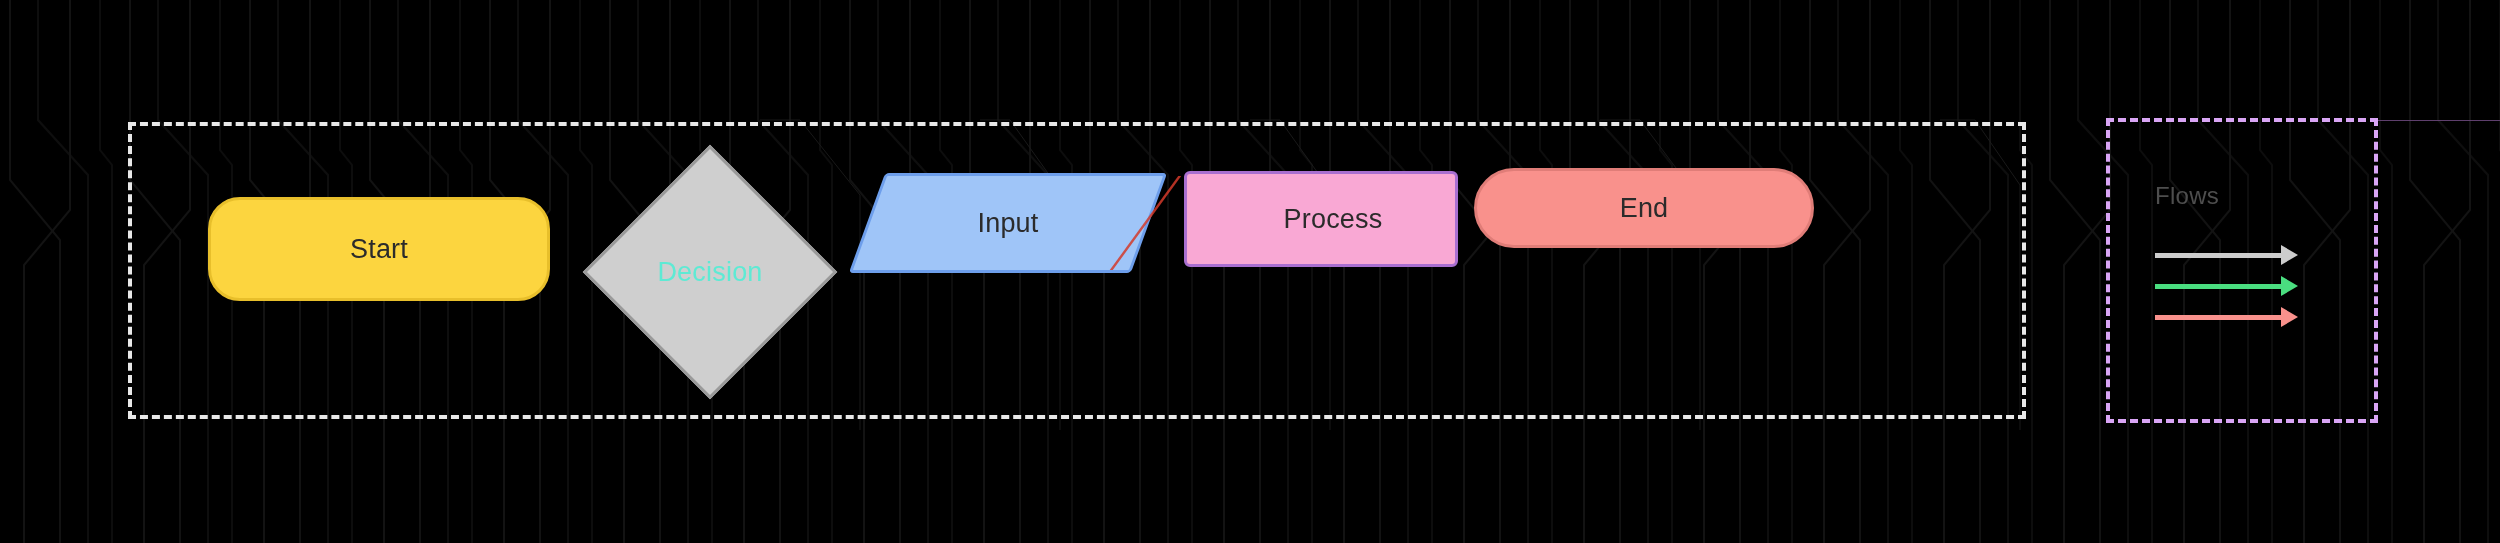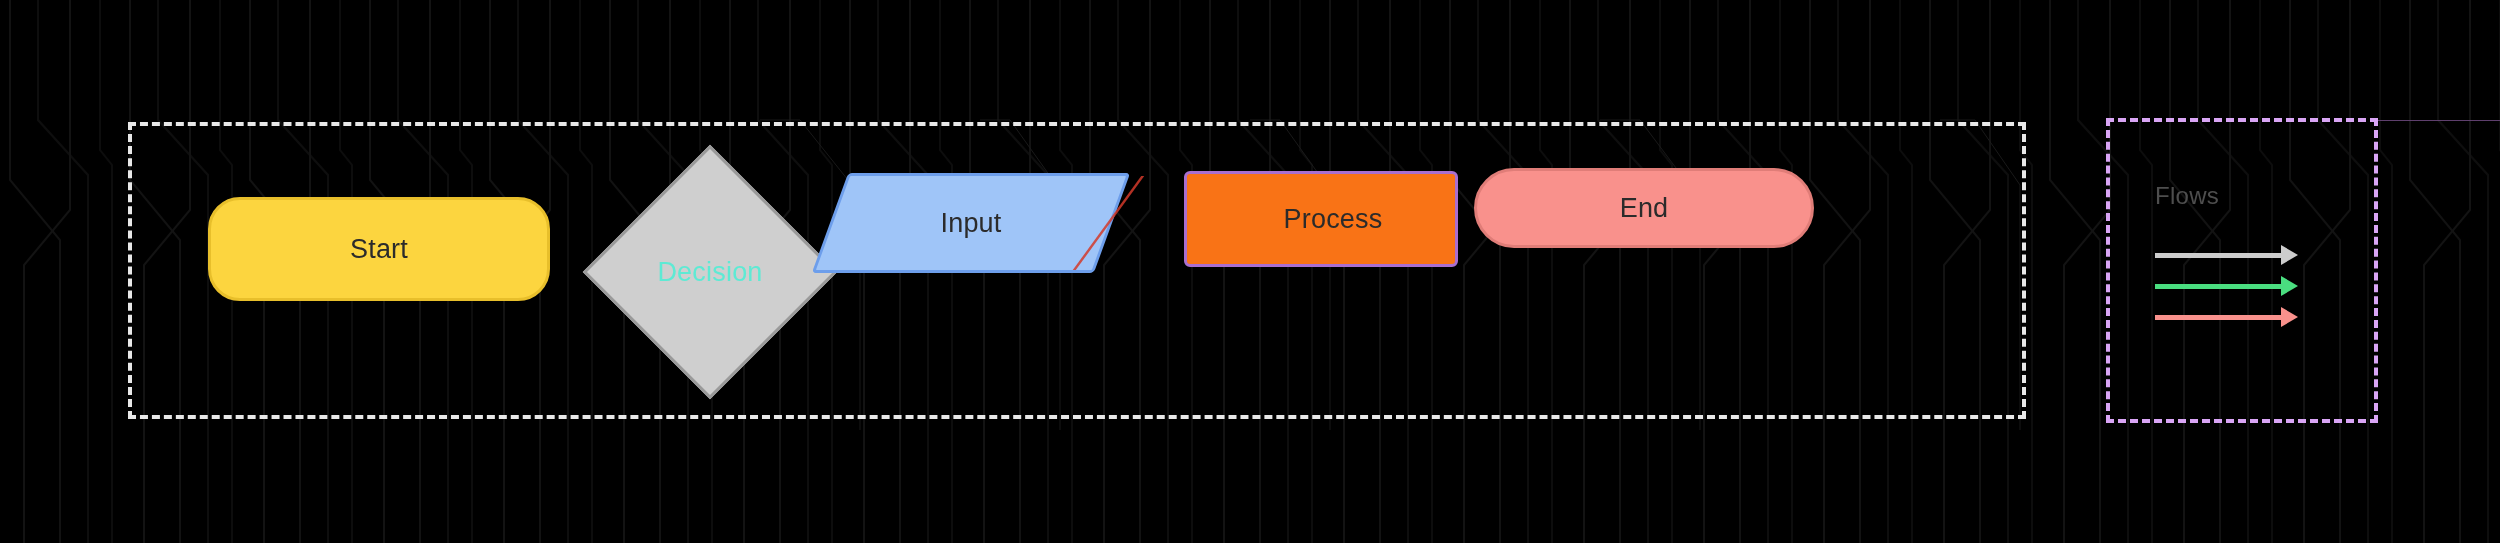--- a/index.html
+++ b/index.html
@@ -97,21 +97,21 @@
     left: 0; top: 0; right: 0; bottom: 0;
     display: flex;
     align-items: center;
     justify-content: center;
     color: #5eead4;
     font-size: 27px;
   }
 
   
   .node-input {
-    left: 698px;
+    left: 735px;
     top: 47px;
     width: 282px;
     height: 100px;
   }
   .node-input .para {
     position: absolute;
     left: 0; top: 0;
     width: 100%;
     height: 100%;
     background: #9fc5f8;
@@ -257,21 +257,21 @@
         <span class="diamond-label">Decision</span>
       </div>
 
       <div class="node node-input" style="color: rgb(43, 43, 43);">
         <span class="para" style="background: rgb(159, 197, 248); border-color: rgb(109, 158, 235);">
           <span class="para-edge" style="background: rgb(210, 58, 42);"></span>
         </span>
         <span class="para-label">Input</span>
       </div>
 
-      <div class="node node-process" style="background: #f97316; border-color: rgb(169, 111, 208); color: rgb(43, 43, 43); padding-left: 24px;">
+      <div class="node node-process" style="background: #f9a8d4; border-color: rgb(169, 111, 208); color: rgb(43, 43, 43); padding-left: 24px;">
         <span>Process</span>
       </div>
 
       <div class="node node-end" style="background: rgb(249, 145, 140); border-color: rgb(224, 125, 120); color: rgb(43, 43, 43);">
         <span>End</span>
       </div>
 
     </div>
   </div>
 

